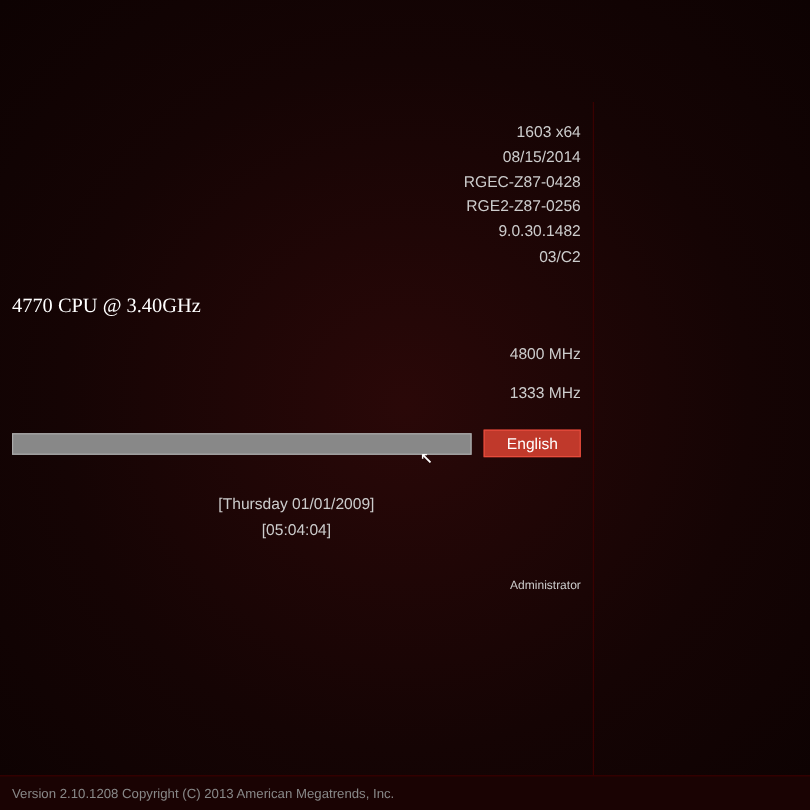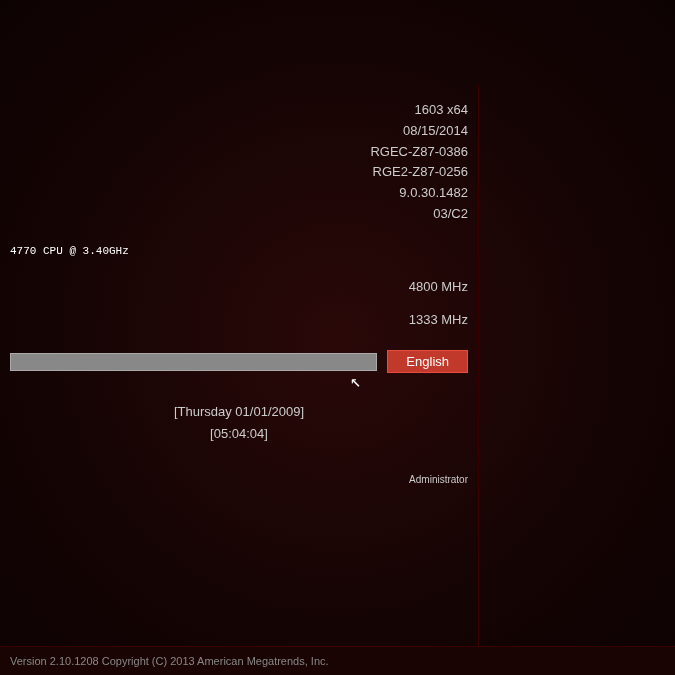--- a/index.html
+++ b/index.html
@@ -80,21 +80,20 @@
     .nav-icon {
       display: inline-block;
       font-size: 12px;
     }
 
     
     .main-content {
       display: flex;
       height: calc(675px - 95px);
       background: #701a75;
-      gap: 16px;
     }
 
     
     .left-panel {
       flex: 1;
       padding: 15px 0;
       border-right: 1px solid #3a0000;
       position: relative;
     }
 
@@ -108,22 +107,22 @@
 
     
     .cpu-row {
       display: flex;
       align-items: center;
       padding: 8px 0;
     }
 
     .cpu-label {
       color: #ffffff;
-      font-size: 11px;
-      font-family: Liberation Mono, monospace;
+      font-size: 17px;
+      font-family: Liberation Serif, serif;
       padding-left: 10px;
     }
 
     
     .progress-area {
       display: flex;
       align-items: center;
       padding: 8px 10px;
       gap: 10px;
     }
@@ -291,21 +290,21 @@
     </div>
   </div>
 
   <div class="main-content">
 
     <div class="left-panel">
 
       <div class="full-right-values">
         <div class="value-line">1603 x64</div>
         <div class="value-line">08/15/2014</div>
-        <div class="value-line">RGEC-Z87-0386</div>
+        <div class="value-line">RGEC-Z87-0428</div>
         <div class="value-line">RGE2-Z87-0256</div>
         <div class="value-line">9.0.30.1482</div>
         <div class="value-line">03/C2</div>
       </div>
 
       <div class="section-spacer"></div>
 
       <div class="cpu-row">
         <span class="cpu-label">4770 CPU @ 3.40GHz</span>
       </div>

